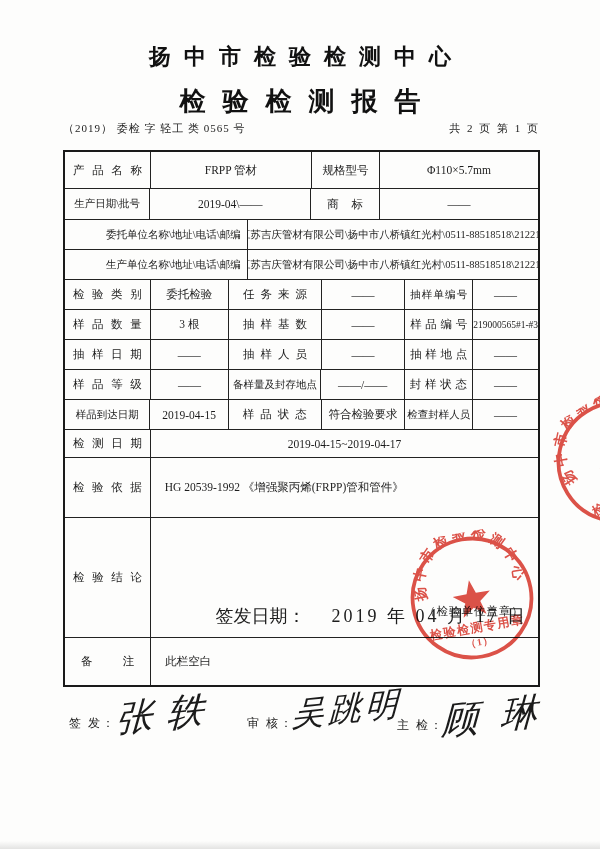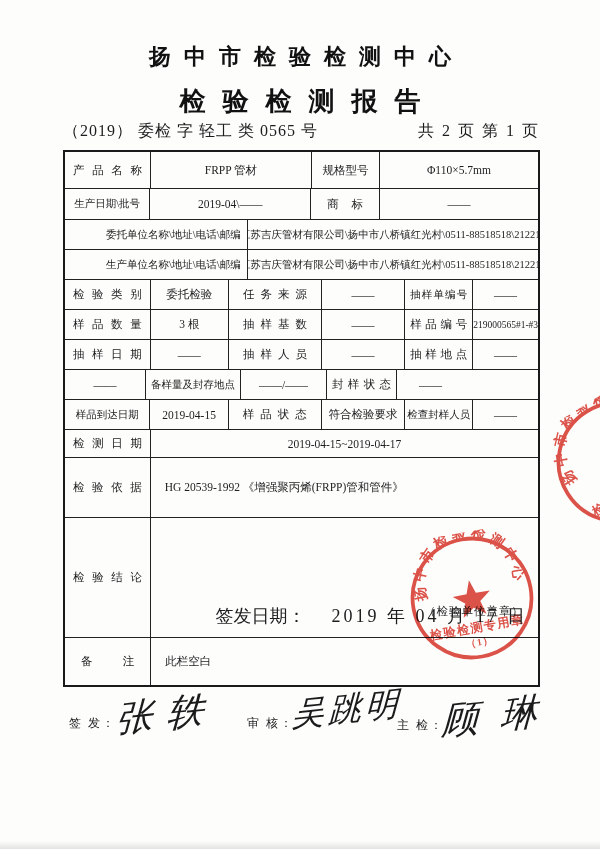--- a/index.html
+++ b/index.html
@@ -6,21 +6,21 @@
   html,body { background:#ffffff; }
   body { width:600px; height:849px; font-family:"Liberation Serif", serif; color:#1d1d1d; }
   .sheet { position:relative; width:600px; height:849px; background:#fdfdfc; overflow:hidden; }
 
   
   .org-title { position:absolute; top:42px; left:0; width:600px; text-align:center;
                font-size:22px; font-weight:bold; letter-spacing:13px; text-indent:13px; color:#111; }
   .report-title { position:absolute; top:84px; left:0; width:600px; text-align:center;
                font-size:26px; font-weight:bold; letter-spacing:17px; text-indent:17px; color:#111; }
   .meta-row { position:absolute; top:121px; left:63px; width:477px; display:flex;
-              justify-content:space-between; font-size:16px; letter-spacing:1px;gap:16px; }
+              justify-content:space-between; font-size:11px; letter-spacing:1px;gap:16px; }
   .meta-row .right { letter-spacing:2px; }
 
   
   .rtable { position:absolute; left:63px; top:150px; width:477px; border:2px solid #1a1a1a; background:transparent; }
   .tr { display:flex; border-bottom:1px solid #222; }
   .tr:last-child { border-bottom:none; }
   .c { border-right:1px solid #222; display:flex; align-items:center; justify-content:center;
        font-size:11.5px; overflow:hidden; white-space:nowrap; }
   .c.last { border-right:none; }
   .c.left { justify-content:flex-start; padding-left:14px; }
@@ -149,20 +149,23 @@
           <span class="si">抽样人员</span>
         </div>
       <div class="c w86">——</div>
       <div class="c w70 spn">
           <span class="si">抽样地点</span>
         </div>
       <div class="c w67 last">——</div>
     </div>
 
     <div class="tr h30">
+      <div class="c w78 sp4">
+          <span class="si">样品等级</span>
+        </div>
       <div class="c w81">——</div>
       <div class="c w95 tight">备样量及封存地点</div>
       <div class="c w86">——/——</div>
       <div class="c w70 spn">
           <span class="si">封样状态</span>
         </div>
       <div class="c w67 last">——</div>
     </div>
 
     <div class="tr h30">

